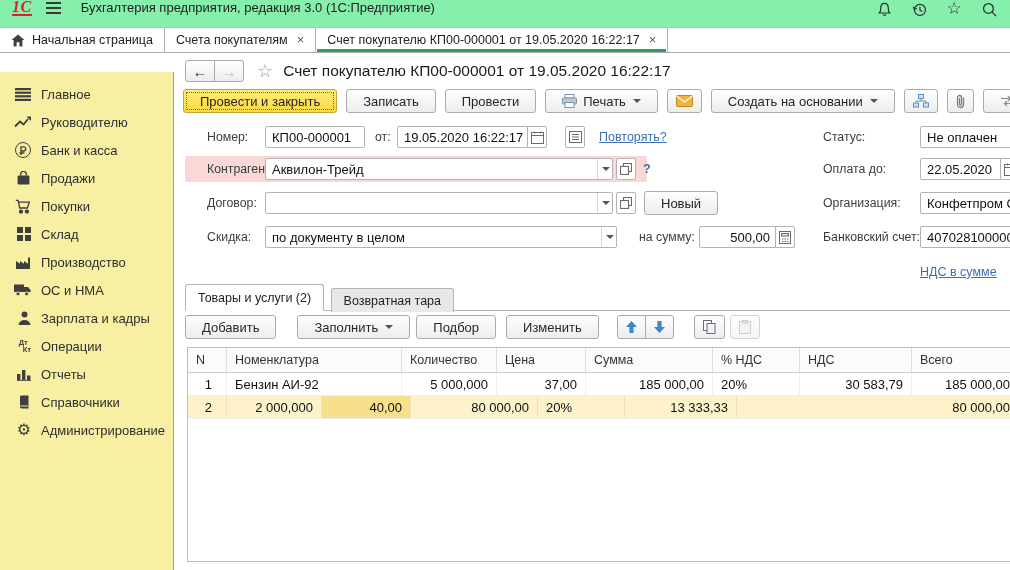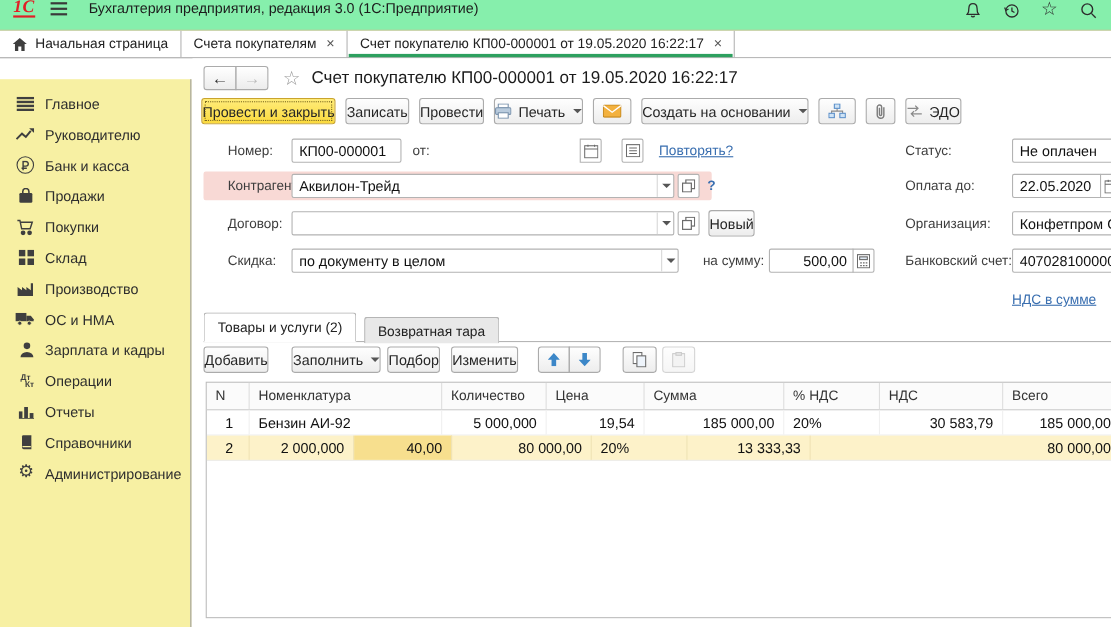--- a/index.html
+++ b/index.html
@@ -45,21 +45,21 @@
   .navrow { position:absolute; top:7px; left:10px; display:flex; align-items:center; }
   .navbtn { width:30px; height:22px; border:1px solid #ababab; background:linear-gradient(#fff,#ececec);
             display:flex; align-items:center; justify-content:center; font-size:15px; color:#333; cursor:pointer; }
   .navbtn.first { border-radius:3px 0 0 3px; }
   .navbtn.last  { border-radius:0 3px 3px 0; margin-left:-1px; color:#bdbdbd; }
   .docstar { font-size:18px; color:#9a9a9a; margin:0 10px 0 13px; cursor:pointer; }
   .doctitle { font-size:15.5px; color:#1b1b1b; white-space:nowrap; }
 
   .cmdbar { position:absolute; top:36px; left:8px; display:flex; align-items:center; gap:9px; }
   .btn { height:24px; border:1px solid #ababab; border-radius:3px; background:linear-gradient(#fefefe,#ededed);
-         font-size:13px; color:#262626; display:flex; align-items:center; padding:0 0; gap:6px;
+         font-size:13px; color:#262626; display:flex; align-items:center; padding:0 16px; gap:6px;
          cursor:pointer; white-space:nowrap; font-family:inherit; }
   .btn.primary { background:linear-gradient(#ffec7a,#fbda3e); border-color:#c9a42e;
                  outline:1px dotted #7d6a1f; outline-offset:-4px; }
   .btn.iconbtn { padding:0 8px; }
   .car { width:0; height:0; border-left:4px solid transparent; border-right:4px solid transparent;
          border-top:4px solid #555; margin-left:1px; }
   .btn.disabled { opacity:.5; }
 
   
   .frow { position:absolute; left:32px; right:0; height:24px; }
@@ -342,20 +342,23 @@
 
       </button>
     </div>
 
     <div class="frow" style="top:73px">
       <span class="lbl" style="left:0">Номер:</span>
       <div class="fld" style="left:58px;width:100px">
           <span class="txt">КП00-000001</span>
         </div>
       <span class="lbl" style="left:168px">от:</span>
+      <div class="fld" style="left:190px;width:132px">
+          <span class="txt">19.05.2020 16:22:17</span>
+        </div>
       <span class="mini joined" style="left:321px">
         <svg width="13" height="13" viewBox="0 0 13 13" fill="none" stroke="#6b6b6b">
             <rect x="0.5" y="1.5" width="12" height="11"></rect>
             <path d="M0.5 4.5 H12.5 M3.5 0.5 v2 M9.5 0.5 v2"></path>
           </svg>
       </span>
       <span class="mini" style="left:358px">
         <svg width="13" height="12" viewBox="0 0 13 12" fill="none" stroke="#6b6b6b">
             <rect x="0.5" y="0.5" width="12" height="11" fill="#fff"></rect>
             <path d="M3 3.5 h7 M3 6 h7 M3 8.5 h7"></path>
@@ -493,21 +496,21 @@
         <span class="hc c3">Цена</span>
         <span class="hc c4">Сумма</span>
         <span class="hc c5">% НДС</span>
         <span class="hc c6">НДС</span>
         <span class="hc c7">Всего</span>
       </div>
       <div class="gtr">
         <span class="td ncol c0">1</span>
         <span class="td c1">Бензин АИ-92</span>
         <span class="td num c2">5 000,000</span>
-        <span class="td num c3">19,54</span>
+        <span class="td num c3">37,00</span>
         <span class="td num c4">185 000,00</span>
         <span class="td c5">20%</span>
         <span class="td num c6">30 583,79</span>
         <span class="td num c7">185 000,00</span>
       </div>
       <div class="gtr selected">
         <span class="td ncol c0">2</span>
         <span class="td num c2">2 000,000</span>
         <span class="td num c3 hl">40,00</span>
         <span class="td num c4">80 000,00</span>

